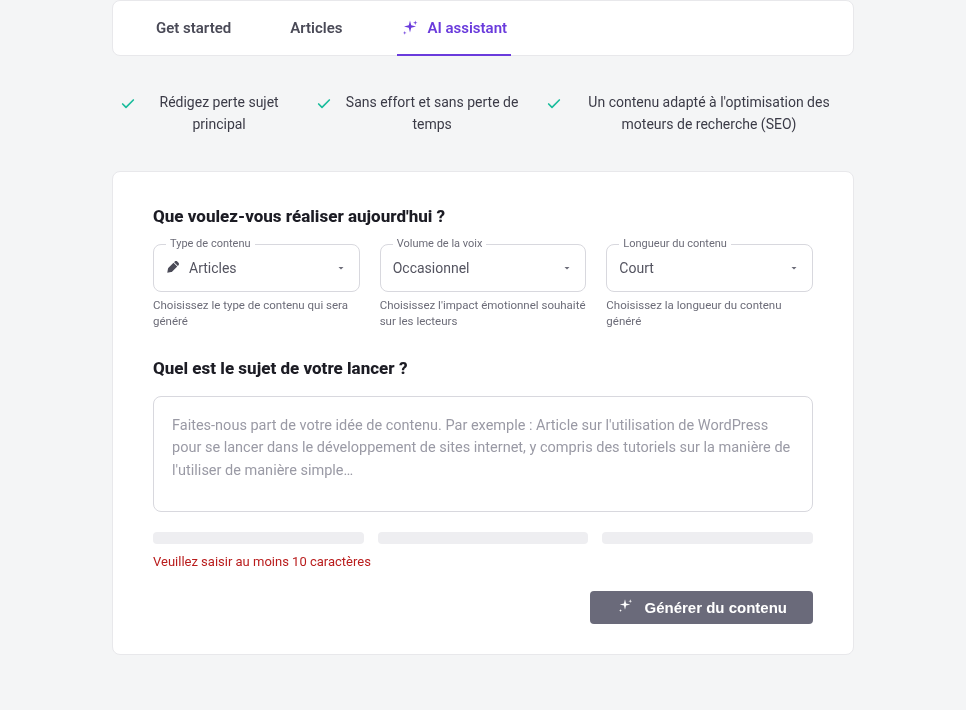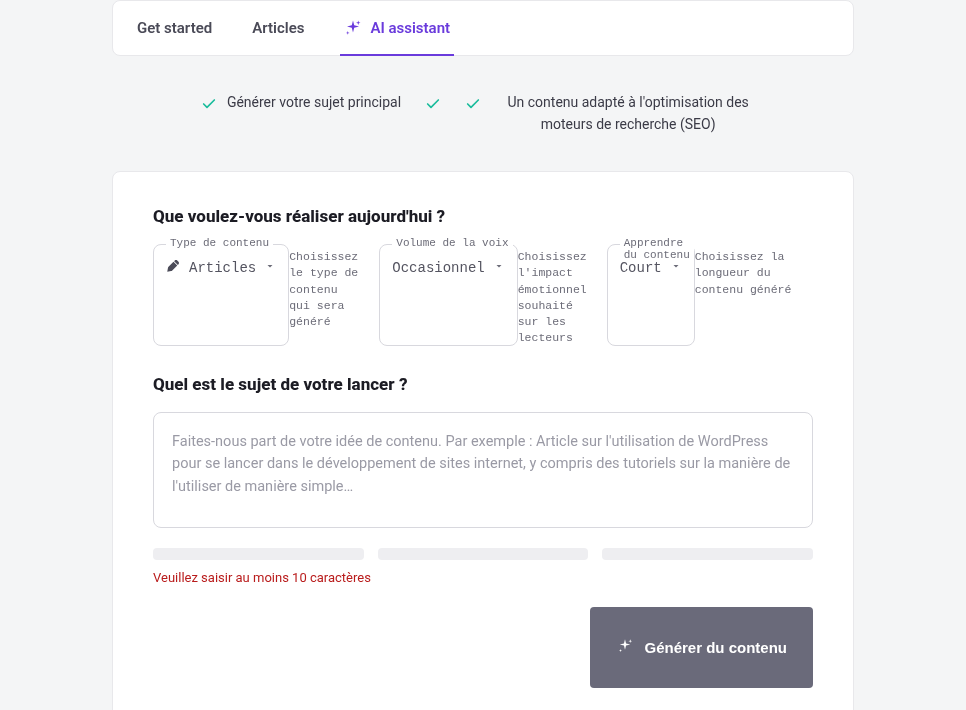--- a/index.html
+++ b/index.html
@@ -26,20 +26,21 @@
   .tab {
     display: flex;
     align-items: center;
     gap: 8px;
     height: 100%;
     font-size: 15px;
     font-weight: 600;
     color: #4a4a57;
     cursor: pointer;
     position: relative;
+    margin-left: 19px;
   }
   .tab.active {
     color: #6a3bdc;
   }
   .tab.active::after {
     content: "";
     position: absolute;
     left: -4px; right: -4px; bottom: -1px;
     height: 2px;
     background: #6a3bdc;
@@ -87,21 +88,21 @@
     font-size: 17px;
     font-weight: 800;
     color: #1c1c24;
     margin-bottom: 18px;
   }
   .selects-row {
     display: flex;
     gap: 20px;
     margin-bottom: 28px;
   }
-  .field-col { flex: 1; display: flex; flex-direction: row; font-family: Liberation Mono, monospace; }
+  .field-col { flex: 1; display: flex; flex-direction: column; }
   .select-wrap {
     position: relative;
     border: 1px solid #d8d8de;
     border-radius: 8px;
     padding: 8px 12px 8px 12px;
     background: #fff;
   }
   .select-wrap .float-label {
     position: absolute;
     top: -8px; left: 12px;
@@ -168,21 +169,21 @@
     margin-top: 22px;
   }
   .generate-btn {
     display: inline-flex;
     align-items: center;
     gap: 10px;
     background: #6a6a7a;
     color: #fff;
     border: none;
     border-radius: 4px;
-    padding: 30px 26px;
+    padding: 6px 26px;
     font-size: 15px;
     font-weight: 700;
     cursor: pointer;
   }
   .pin-icon { color: #4a4a57; }
 </style>
 </head>
 <body>
 
 <div class="container">
@@ -207,28 +208,29 @@
   </nav>
 
   <section class="hero">
     <div class="benefits">
       <div class="benefit">
         <span class="check">
           <svg width="16" height="16" viewBox="0 0 24 24" fill="none">
               <path d="M4 12 L9 17 L20 6" stroke="#1abc9c" stroke-width="2.5" stroke-linecap="round" stroke-linejoin="round"></path>
             </svg>
         </span>
-        <span class="benefit-text">Générer votre sujet principal</span>
+        <span class="benefit-text">Rédigez perte sujet principal</span>
       </div>
       <div class="benefit">
         <span class="check">
           <svg width="16" height="16" viewBox="0 0 24 24" fill="none">
               <path d="M4 12 L9 17 L20 6" stroke="#1abc9c" stroke-width="2.5" stroke-linecap="round" stroke-linejoin="round"></path>
             </svg>
         </span>
+        <span class="benefit-text">Sans effort et sans perte de temps</span>
       </div>
       <div class="benefit">
         <span class="check">
           <svg width="16" height="16" viewBox="0 0 24 24" fill="none">
               <path d="M4 12 L9 17 L20 6" stroke="#1abc9c" stroke-width="2.5" stroke-linecap="round" stroke-linejoin="round"></path>
             </svg>
         </span>
         <span class="benefit-text">Un contenu adapté à l'optimisation des moteurs de recherche (SEO)</span>
       </div>
     </div>
@@ -269,21 +271,21 @@
                   <path d="M7 10l5 5 5-5z"></path>
                 </svg>
             </span>
           </div>
         </div>
         <div class="helper">Choisissez l'impact émotionnel souhaité sur les lecteurs</div>
       </div>
 
       <div class="field-col">
         <div class="select-wrap">
-          <span class="float-label">Apprendre du contenu</span>
+          <span class="float-label">Longueur du contenu</span>
           <div class="select-inner">
             <span class="select-value">Court</span>
             <span class="caret">
               <svg width="12" height="12" viewBox="0 0 24 24" fill="#6c6c78">
                   <path d="M7 10l5 5 5-5z"></path>
                 </svg>
             </span>
           </div>
         </div>
         <div class="helper">Choisissez la longueur du contenu généré</div>

